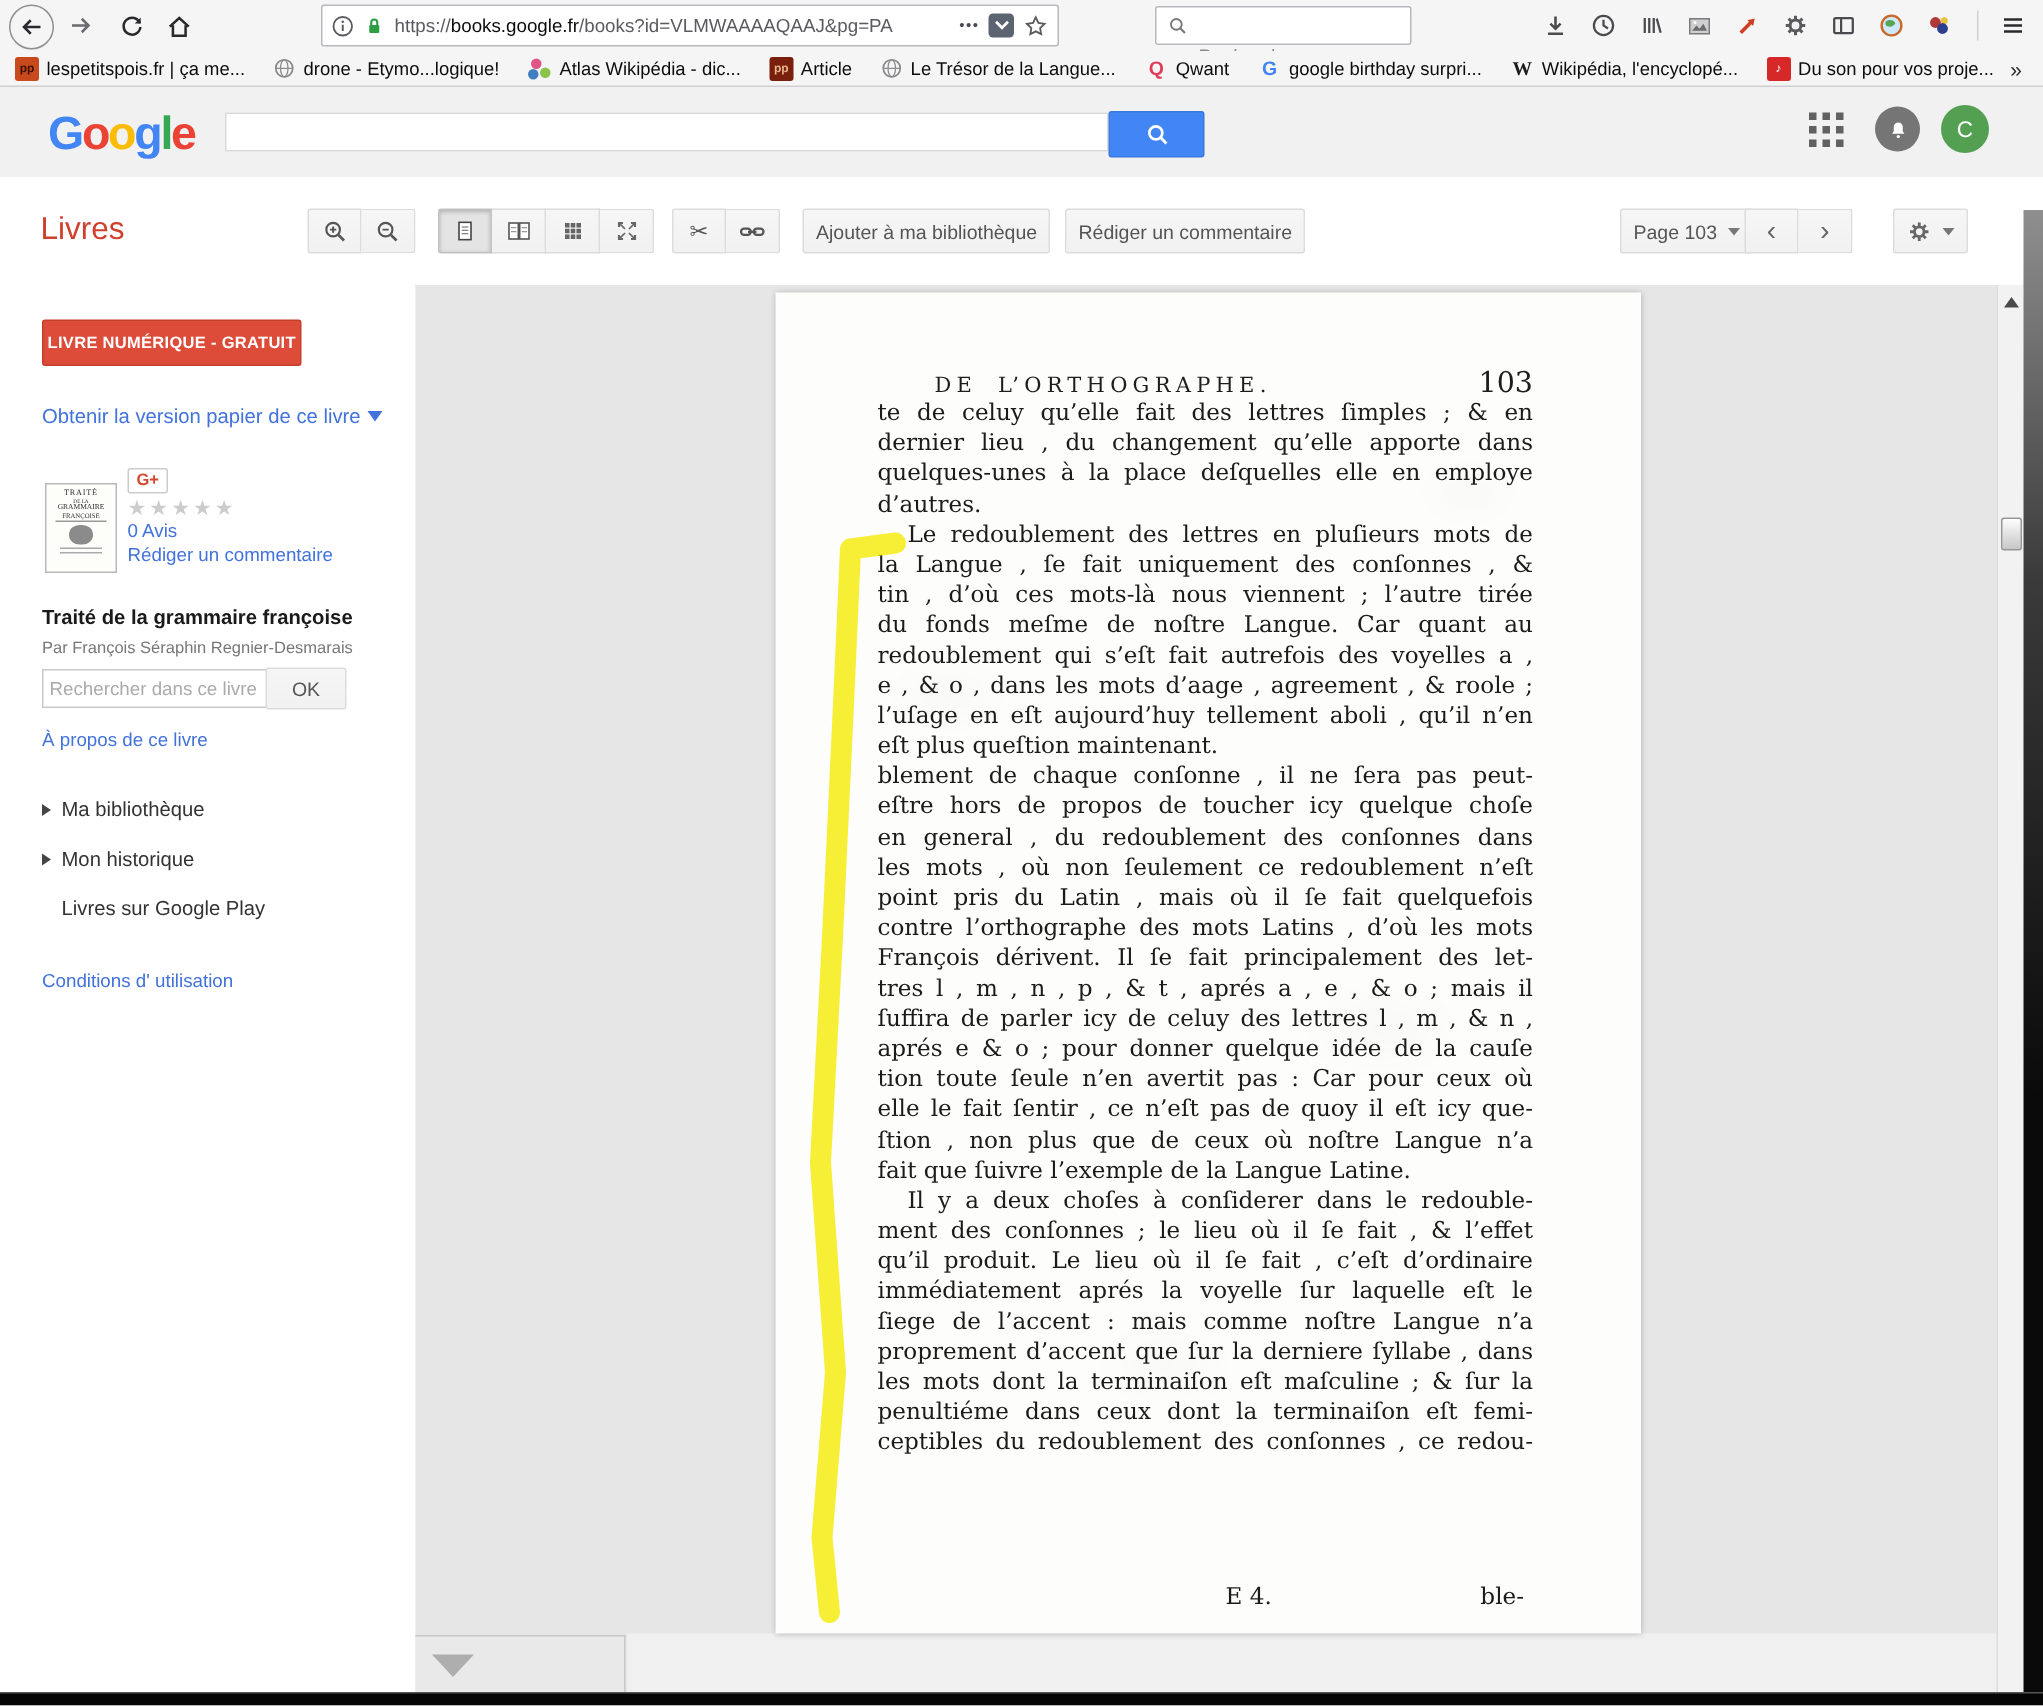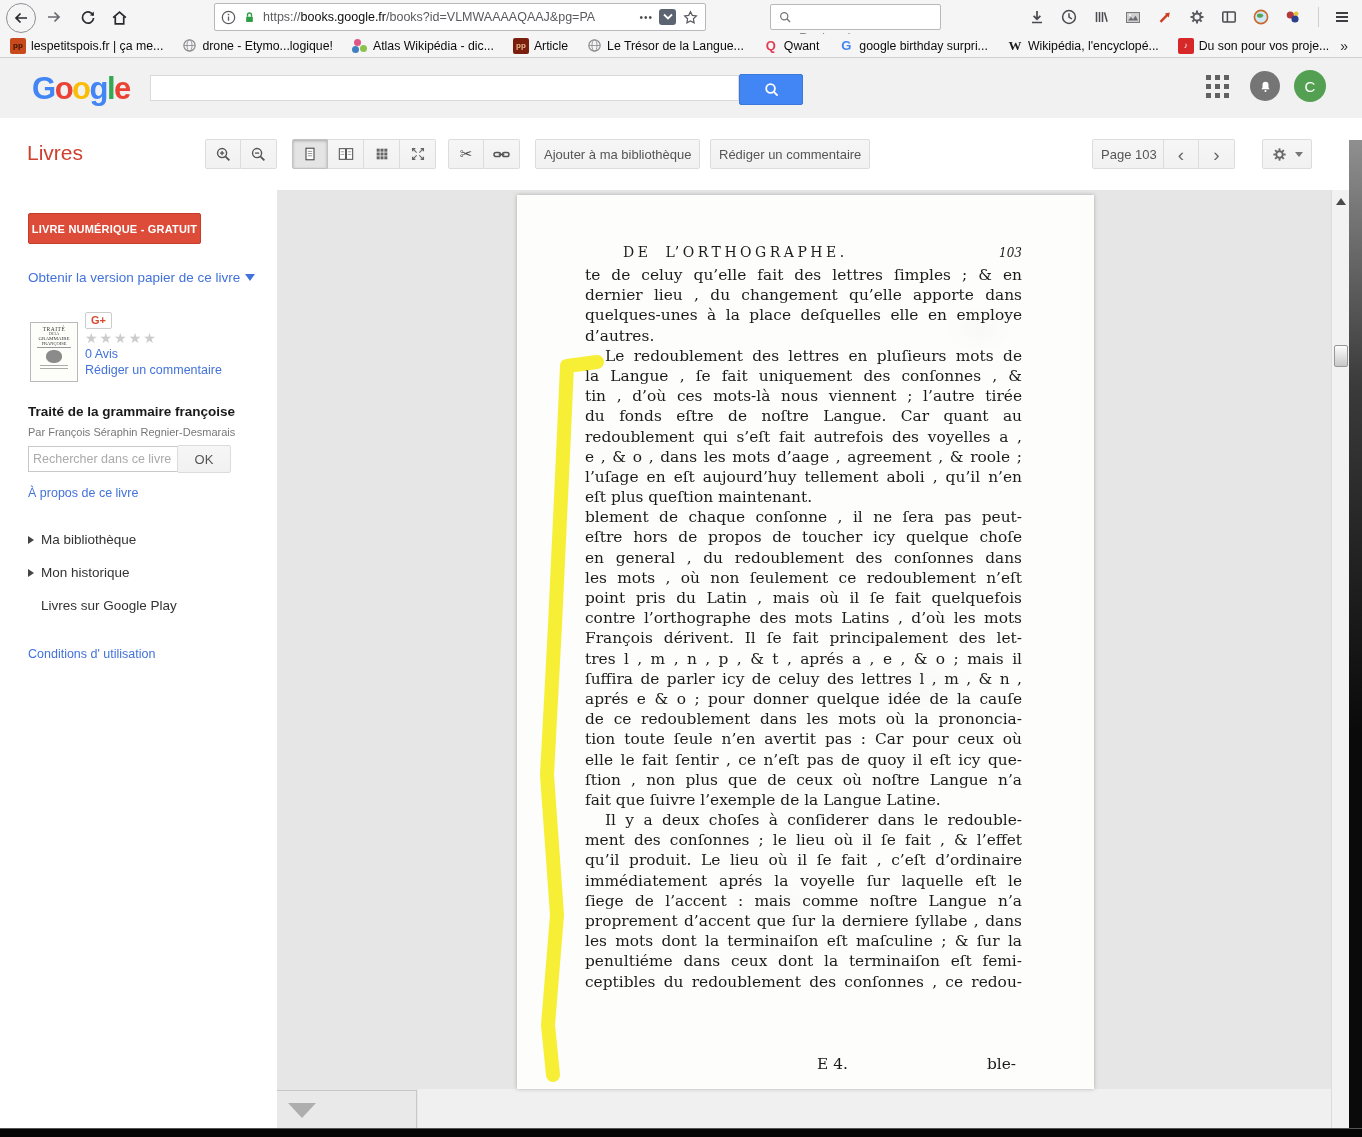--- a/index.html
+++ b/index.html
@@ -42,21 +42,21 @@
   #books-toolbar{left:0;top:118px;width:1362px;height:72px;background:#fff;border-bottom:1px solid #d6d6d6;}
   #livres-title{left:27px;top:141px;font-size:21px;color:#d0402e;}
   .btn-group{display:flex;}
   .gbtn{height:30px;min-width:36px;box-sizing:border-box;background:linear-gradient(#f6f6f6,#f1f1f1);border:1px solid #dcdcdc;display:flex;align-items:center;justify-content:center;color:#555;font-size:13px;padding:0 8px;}
   .gbtn+.gbtn{border-left:none;}
   .gbtn.first{border-radius:2px 0 0 2px;} .gbtn.last{border-radius:0 2px 2px 0;} .gbtn.solo{border-radius:2px;}
   .gbtn.active{background:#e4e4e4;box-shadow:inset 0 1px 3px rgba(0,0,0,.25);border-color:#c2c2c2;}
   .gbtn .caret{width:0;height:0;border-left:4px solid transparent;border-right:4px solid transparent;border-top:5px solid #777;margin-left:7px;}
   #grp-zoom{left:205px;top:139px;} #grp-views{left:292px;top:139px;} #grp-clip{left:448px;top:139px;}
   #btn-addlib{left:535px;top:139px;} #btn-review{left:710px;top:139px;}
-  #btn-page{left:1080px;top:139px;margin-left:12px;} #grp-nav{left:1163px;top:139px;} #btn-settings{left:1262px;top:139px;}
+  #btn-page{left:1080px;top:139px;} #grp-nav{left:1163px;top:139px;} #btn-settings{left:1262px;top:139px;}
   .gbtn .nav-chevron{font-size:19px;color:#666;line-height:1;}
 
   
   #sidebar{left:0;top:190px;width:277px;height:938px;background:#fff;}
   #ebook-btn{left:28px;top:213px;width:171px;height:29px;background:#dd4b39;border:1px solid #c63d2c;border-radius:2px;color:#fff;font-size:11px;font-weight:bold;display:flex;align-items:center;justify-content:center;letter-spacing:.2px;}
   #get-print{left:28px;top:270px;font-size:13.5px;color:#4272db;display:flex;align-items:center;gap:5px;}
   #get-print .tri{width:0;height:0;border-left:5px solid transparent;border-right:5px solid transparent;border-top:7px solid #4272db;}
   #book-thumb{left:30px;top:322px;width:46px;height:58px;border:1px solid #b9b9b9;background:#fdfdfa;font-family:"Liberation Serif",serif;text-align:center;color:#333;overflow:hidden;}
   #book-thumb .t1{font-size:5.5px;letter-spacing:.5px;margin-top:3px;} #book-thumb .t2{font-size:3.5px;} 
   #book-thumb .t3{font-size:5px;} #book-thumb .t4{font-size:4.5px;}
@@ -85,21 +85,21 @@
   #scrolldown-btn{left:277px;top:1090px;width:140px;height:38px;background:#e9e9e9;border-top:1px solid #c8c8c8;border-right:1px solid #c8c8c8;box-sizing:border-box;}
   #scrolldown-btn .tri{position:absolute;left:11px;top:12px;width:0;height:0;border-left:14px solid transparent;border-right:14px solid transparent;border-top:15px solid #aeaeae;}
   #book-page{left:517px;top:195px;width:577px;height:894px;background:#fdfdfb;box-shadow:0 0 4px rgba(0,0,0,.25);}
   #scan-noise{left:0;top:0;width:577px;height:894px;pointer-events:none;opacity:.5;background:
     radial-gradient(60px 40px at 20% 30%,rgba(90,90,90,.05),transparent 70%),
     radial-gradient(80px 50px at 70% 55%,rgba(90,90,90,.05),transparent 70%),
     radial-gradient(70px 45px at 45% 80%,rgba(90,90,90,.05),transparent 70%),
     radial-gradient(50px 35px at 80% 15%,rgba(90,90,90,.05),transparent 70%);}
   #page-header-row{left:68px;top:49px;width:437px;display:flex;align-items:baseline;font-family:"DejaVu Serif",serif;color:#1d1d1d;}
   #page-header-title{margin-left:38px;font-size:14px;letter-spacing:3.5px;word-spacing:6px;flex:1;}
-  #page-header-num{font-size:12px;font-style:italic;}
+  #page-header-num{font-size:19px;}
   #page-text{left:68px;top:70px;width:437px;font-family:"DejaVu Serif",serif;font-size:15.4px;color:#1b1b1b;}
   #page-text .line{height:20.2px;line-height:20.2px;text-align:justify;text-align-last:justify;white-space:nowrap;}
   #page-text .line.last{text-align-last:left;}
   #page-text .line.ind{text-indent:20px;}
   #page-footer-row{left:68px;top:860px;width:437px;height:20px;font-family:"DejaVu Serif",serif;font-size:15.4px;color:#1b1b1b;}
   #page-signature{position:absolute;left:232px;}
   #page-catchword{position:absolute;right:6px;}
   #highlight-svg{left:0;top:0;}
 
   
@@ -489,36 +489,35 @@
     <span id="page-header-num">103</span>
   </div>
   <div id="page-text" class="abs">
       <div class="line">te de celuy qu’elle fait des lettres ſimples ; &amp; en</div>
       <div class="line">dernier lieu , du changement qu’elle apporte dans</div>
       <div class="line">quelques-unes à la place deſquelles elle en employe</div>
       <div class="line last">d’autres.</div>
       <div class="line ind">Le redoublement des lettres en pluſieurs mots de</div>
       <div class="line">la Langue , ſe fait uniquement des conſonnes , &amp;</div>
       <div class="line">tin , d’où ces mots-là nous viennent ; l’autre tirée</div>
-      <div class="line">du fonds eſtre de noſtre Langue. Car quant au</div>
+      <div class="line">du fonds meſme de noſtre Langue. Car quant au</div>
       <div class="line">redoublement qui s’eſt fait autrefois des voyelles a ,</div>
       <div class="line">e , &amp; o , dans les mots d’aage , agreement , &amp; roole ;</div>
       <div class="line">l’uſage en eſt aujourd’huy tellement aboli , qu’il n’en</div>
       <div class="line last">eſt plus queſtion maintenant.</div>
       <div class="line">blement de chaque conſonne , il ne ſera pas peut-</div>
       <div class="line">eſtre hors de propos de toucher icy quelque choſe</div>
       <div class="line">en general , du redoublement des conſonnes dans</div>
       <div class="line">les mots , où non ſeulement ce redoublement n’eſt</div>
       <div class="line">point pris du Latin , mais où il ſe fait quelquefois</div>
       <div class="line">contre l’orthographe des mots Latins , d’où les mots</div>
       <div class="line">François dérivent. Il ſe fait principalement des let-</div>
       <div class="line">tres l , m , n , p , &amp; t , aprés a , e , &amp; o ; mais il</div>
       <div class="line">ſuffira de parler icy de celuy des lettres l , m , &amp; n ,</div>
       <div class="line">aprés e &amp; o ; pour donner quelque idée de la cauſe</div>
-      <div class="line">de ce redoublement dans les mots où la prononcia-</div>
       <div class="line">tion toute ſeule n’en avertit pas : Car pour ceux où</div>
       <div class="line">elle le fait ſentir , ce n’eſt pas de quoy il eſt icy que-</div>
       <div class="line">ſtion , non plus que de ceux où noſtre Langue n’a</div>
       <div class="line last">fait que ſuivre l’exemple de la Langue Latine.</div>
       <div class="line ind">Il y a deux choſes à conſiderer dans le redouble-</div>
       <div class="line">ment des conſonnes ; le lieu où il ſe fait , &amp; l’effet</div>
       <div class="line">qu’il produit. Le lieu où il ſe fait , c’eſt d’ordinaire</div>
       <div class="line">immédiatement aprés la voyelle ſur laquelle eſt le</div>
       <div class="line">ſiege de l’accent : mais comme noſtre Langue n’a</div>
       <div class="line">proprement d’accent que ſur la derniere ſyllabe , dans</div>

